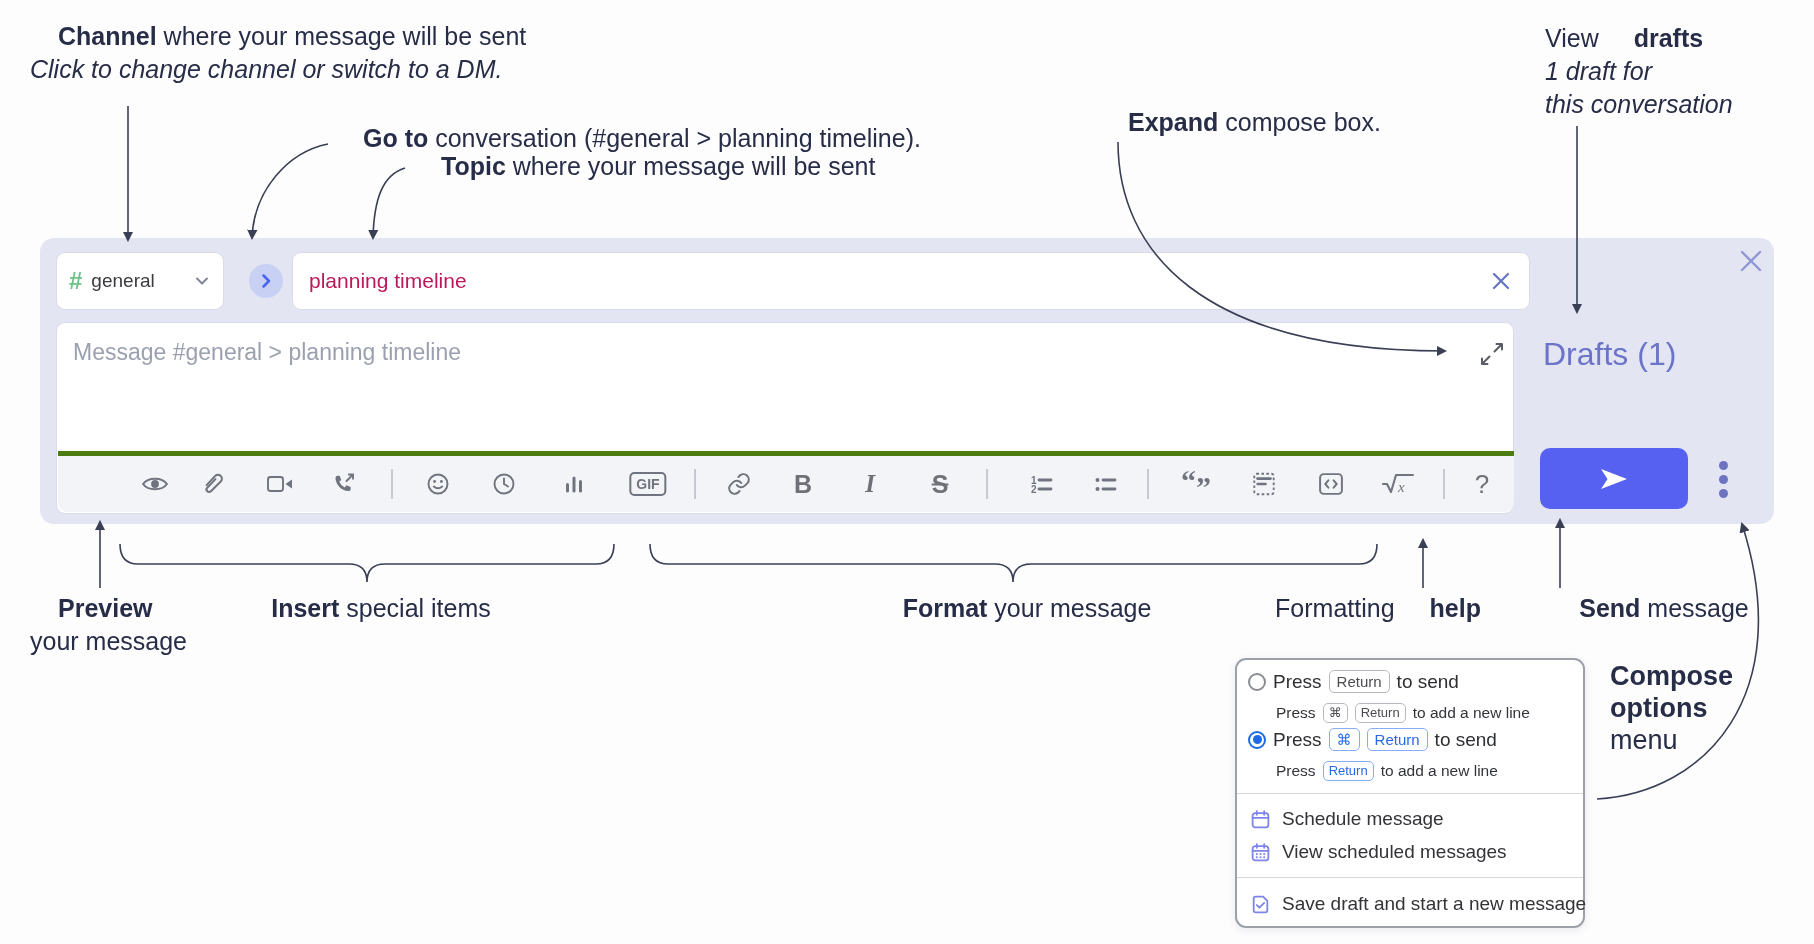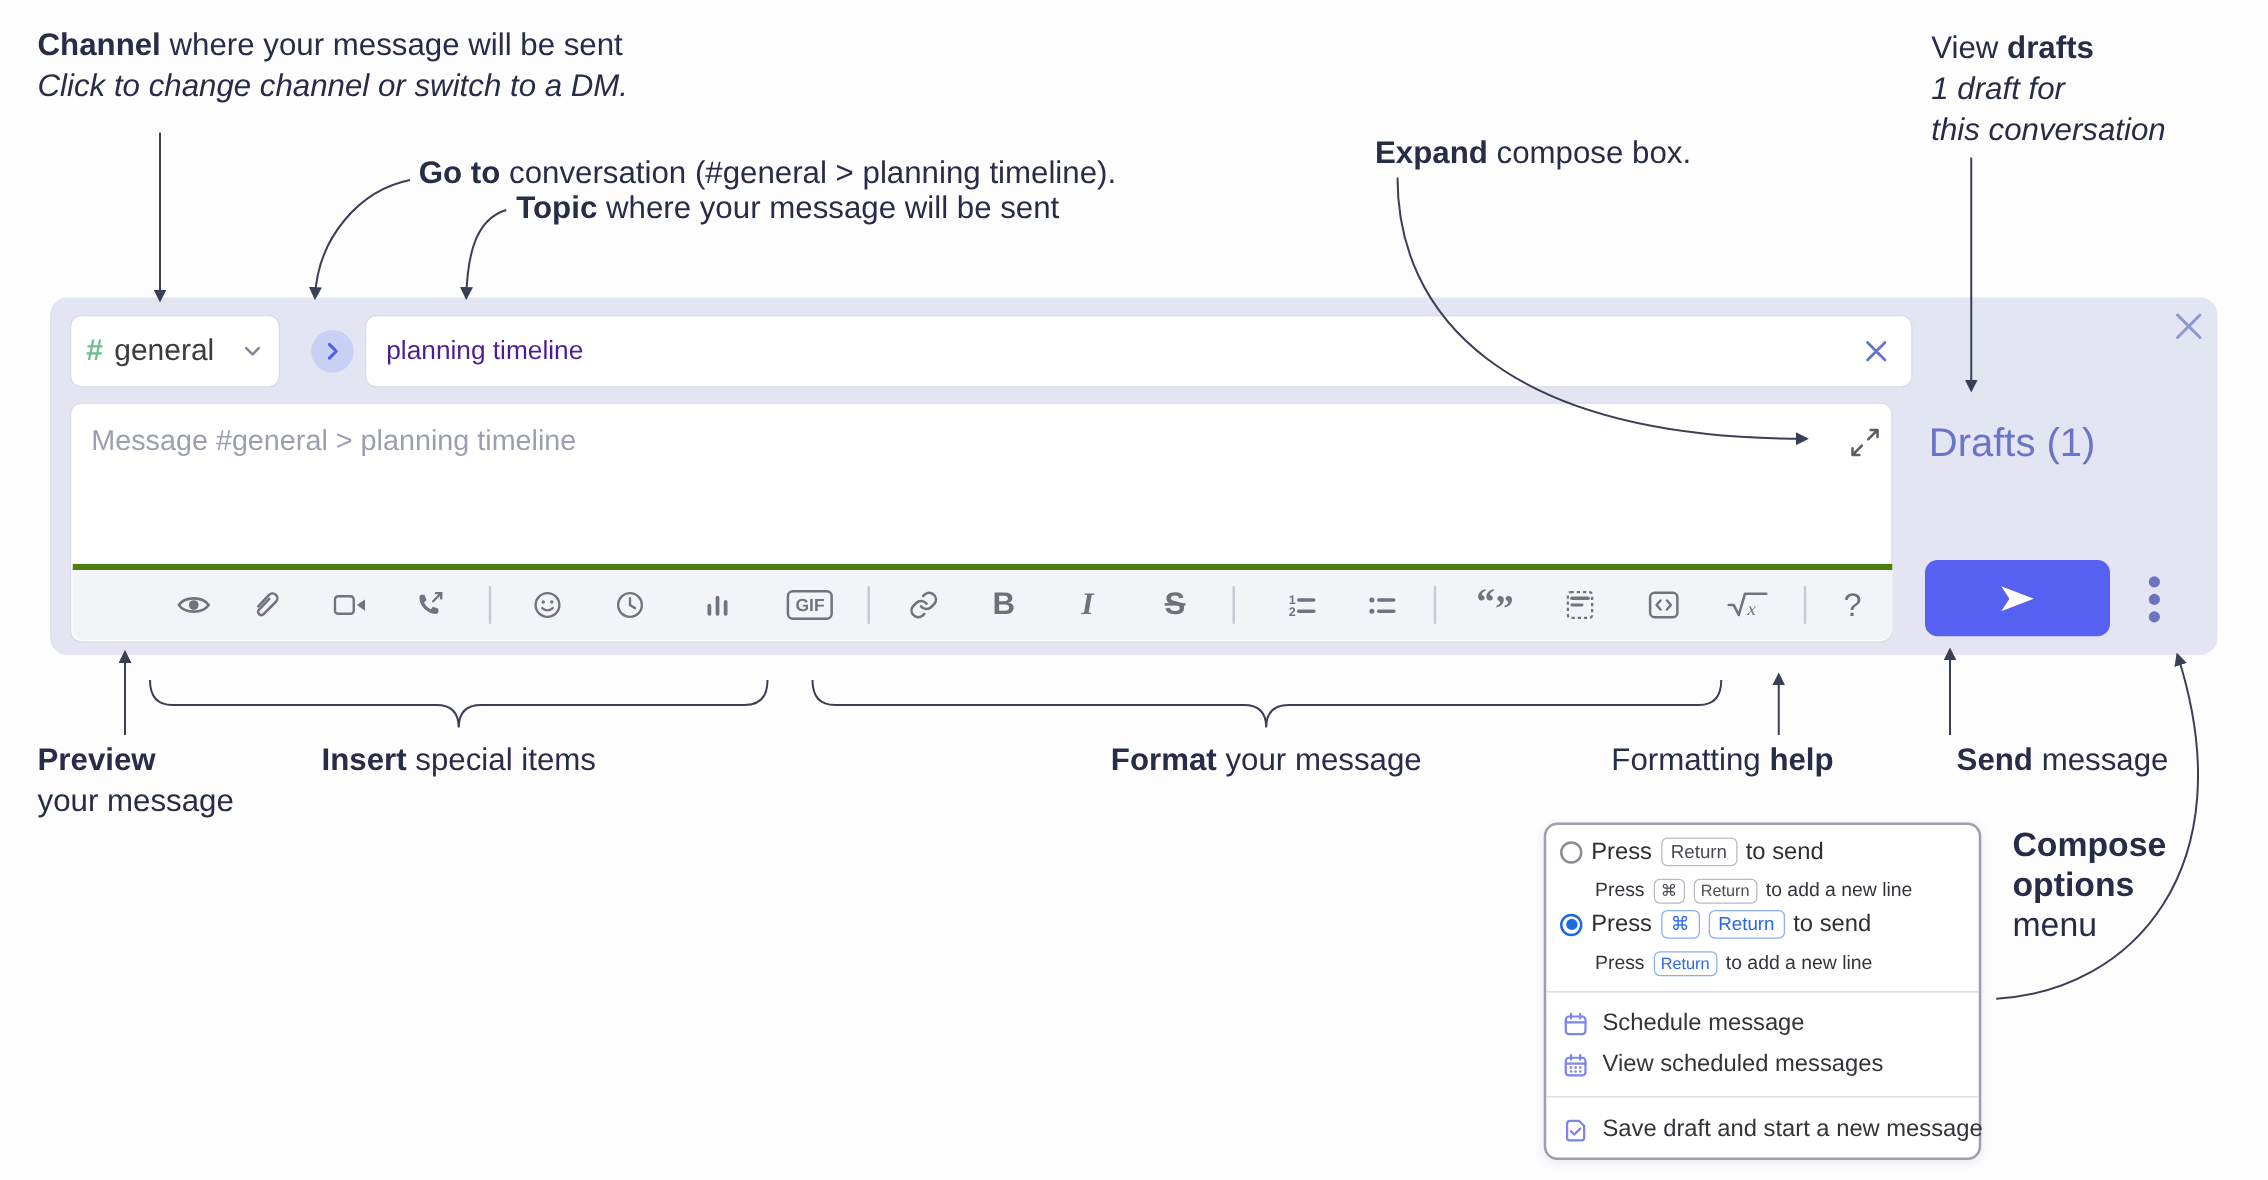--- a/index.html
+++ b/index.html
@@ -1,31 +1,31 @@
 <!DOCTYPE html>
 <html><head>
 <meta charset="utf-8">
 <style>
   html,body{margin:0;padding:0;background:#fdfdfe;}
   #canvas{position:relative;width:1814px;height:944px;background:#fdfdfe;
     font-family:"Liberation Sans",sans-serif;color:#272c47;overflow:hidden;}
   .abs{position:absolute;}
   .ann{font-size:25px;line-height:33px;color:#272c47;white-space:nowrap;}
-  .ann b{font-weight:700;}
+  .ann b{font-weight:700;margin-left:28px;}
   .it{font-style:italic;}
   .ctr{transform:translateX(-50%);text-align:center;}
   
   .compose{left:40px;top:238px;width:1734px;height:286px;background:#e3e5f2;border-radius:14px;}
   .wbox{position:absolute;background:#ffffff;border:1px solid #d9dce8;border-radius:9px;box-sizing:border-box;}
   .channel-box{left:16px;top:14px;width:168px;height:58px;display:flex;align-items:center;padding:0 12px;gap:9px;cursor:pointer;}
   .hash{color:#6fc08b;font-size:24px;font-weight:700;}
-  .chan-name{font-size:24px;color:#3b3b40;flex:1;}
+  .chan-name{font-size:19px;color:#3b3b40;flex:1;}
   .circle-btn{position:absolute;left:209px;top:26px;width:34px;height:34px;border-radius:50%;background:#c8d0f4;display:flex;align-items:center;justify-content:center;cursor:pointer;}
   .topic-box{left:252px;top:14px;width:1238px;height:58px;display:flex;align-items:center;padding:0 16px;}
-  .topic-text{font-size:21px;color:#4c1d95;flex:1;}
+  .topic-text{font-size:21px;color:#be185d;flex:1;}
   .msg-box{left:16px;top:84px;width:1458px;height:192px;border-radius:9px;}
   .placeholder{position:absolute;left:16px;top:16px;font-size:23px;color:#9aa0ae;}
   .expand-ic{position:absolute;right:8px;top:18px;cursor:pointer;}
   .toolbar{position:absolute;left:1px;bottom:1px;width:1456px;height:56px;background:#f3f4f8;border-top:5px solid #4d7c0f;border-radius:0 0 9px 9px;}
   .tb{position:absolute;top:50%;transform:translate(-50%,-50%);color:#70747f;display:flex;align-items:center;justify-content:center;cursor:pointer;}
   .tb-div{position:absolute;top:50%;transform:translate(-50%,-50%);width:2px;height:30px;background:#c7cad3;}
   .tb-letter{font-size:25px;font-weight:700;color:#6e7178;}
   .tb-I{font-style:italic;font-weight:700;font-family:"Liberation Serif",serif;}
   .tb-S{text-decoration:line-through;}
   .gif{border:2px solid #70747f;border-radius:5px;font-size:14px;font-weight:700;padding:2px 5px;color:#70747f;}

